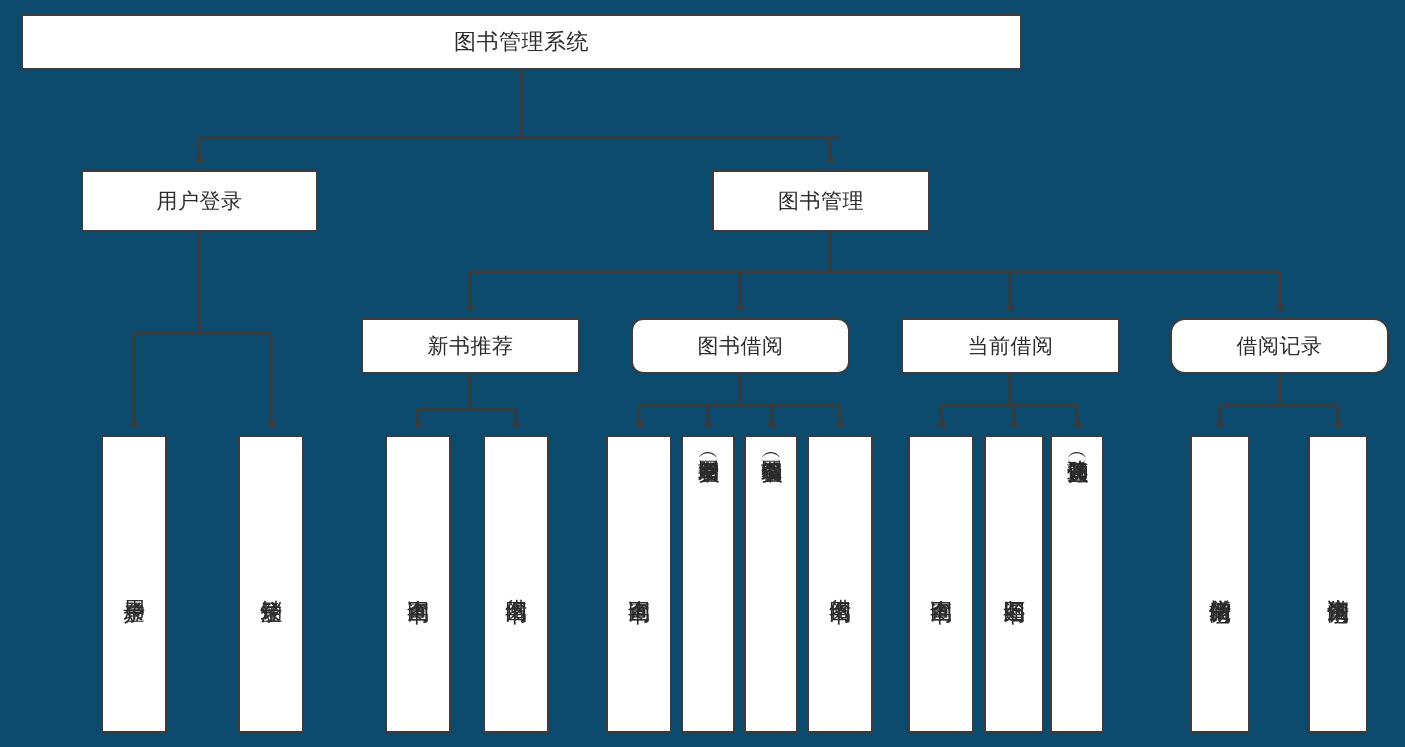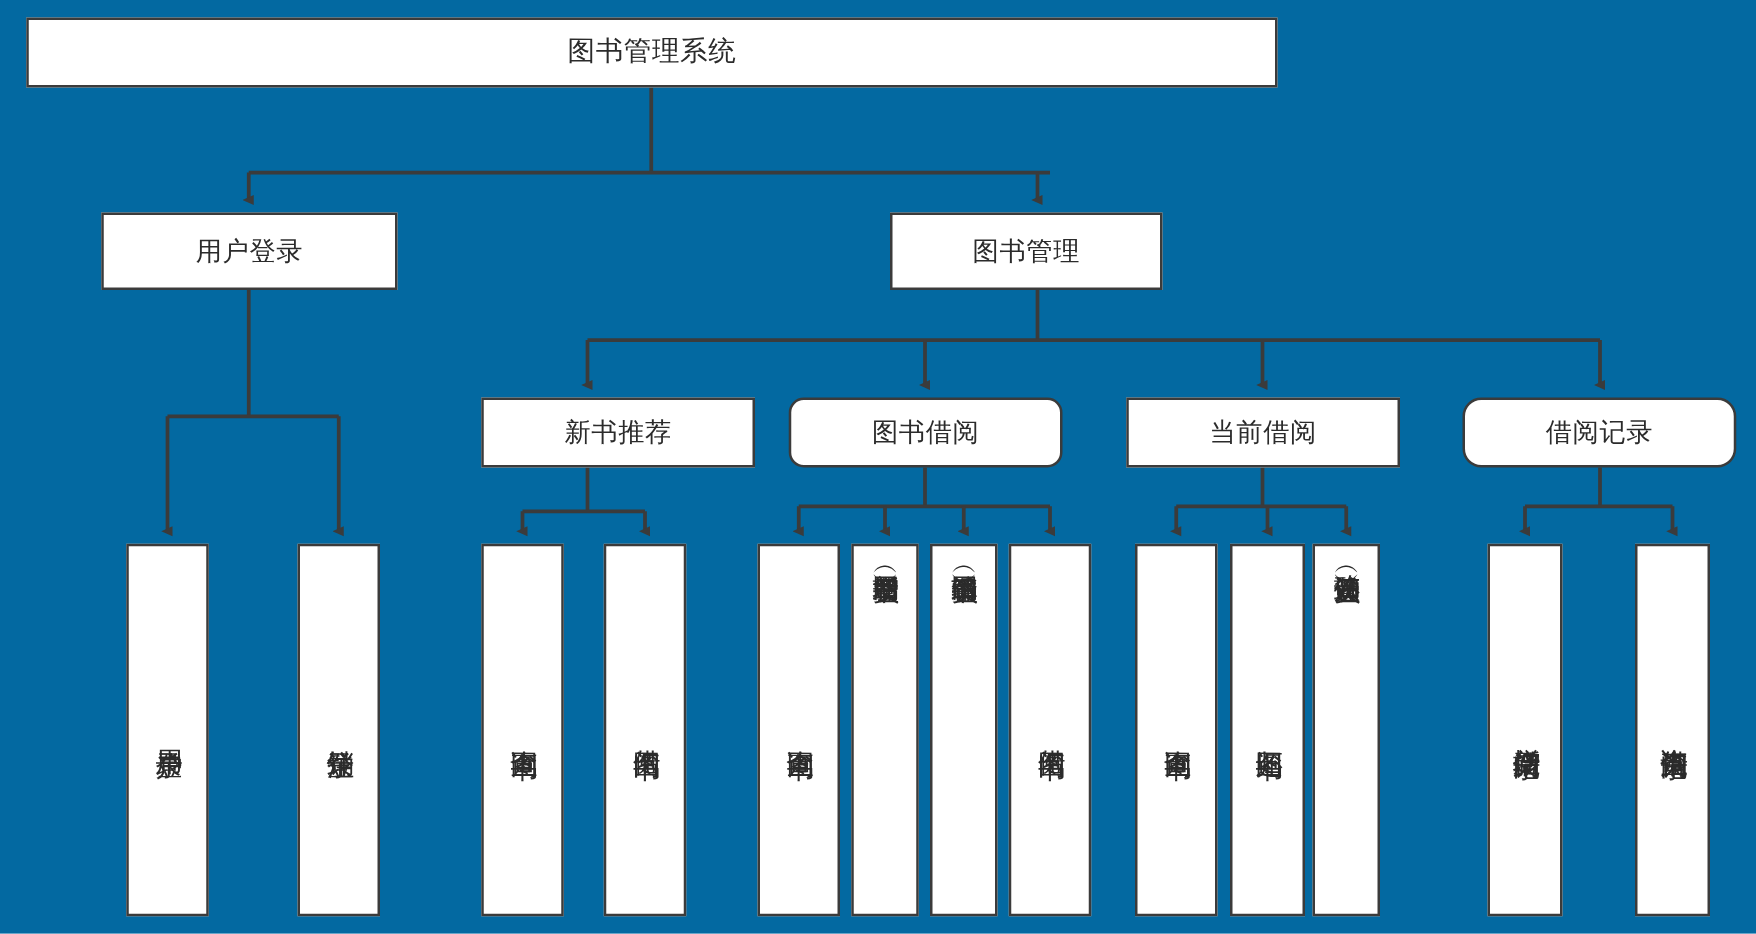--- a/index.html
+++ b/index.html
@@ -8,21 +8,21 @@
     padding: 0;
     background: #ffffff;
   }
   body {
     font-family: "DejaVu Sans", "Liberation Sans", sans-serif;
   }
   #diagram-root {
     position: relative;
     width: 1405px;
     height: 747px;
-    background: #0369a1;
+    background: #0c4a6e;
     overflow: hidden;
   }
   #edge-layer {
     position: absolute;
     left: 0;
     top: 0;
     width: 1405px;
     height: 747px;
     pointer-events: none;
   }
@@ -144,21 +144,21 @@
     <span class="node-label">图书管理系统</span>
   </div>
 
   <div class="node h" style="left:81px; top:170px; width:237px; height:62px;">
     <span class="node-label">用户登录</span>
   </div>
   <div class="node h" style="left:712px; top:170px; width:218px; height:62px;">
     <span class="node-label">图书管理</span>
   </div>
 
-  <div class="node h" style="left:361px; top:318px; width:219px; height:56px;margin-left:24px;">
+  <div class="node h" style="left:361px; top:318px; width:219px; height:56px;">
     <span class="node-label">新书推荐</span>
   </div>
   <div class="node h" style="left:631px; top:318px; width:219px; height:56px;border-radius:12px;">
     <span class="node-label">图书借阅</span>
   </div>
   <div class="node h" style="left:901px; top:318px; width:219px; height:56px;">
     <span class="node-label">当前借阅</span>
   </div>
   <div class="node h" style="left:1170px; top:318px; width:219px; height:56px;border-radius:15px;">
     <span class="node-label">借阅记录</span>

